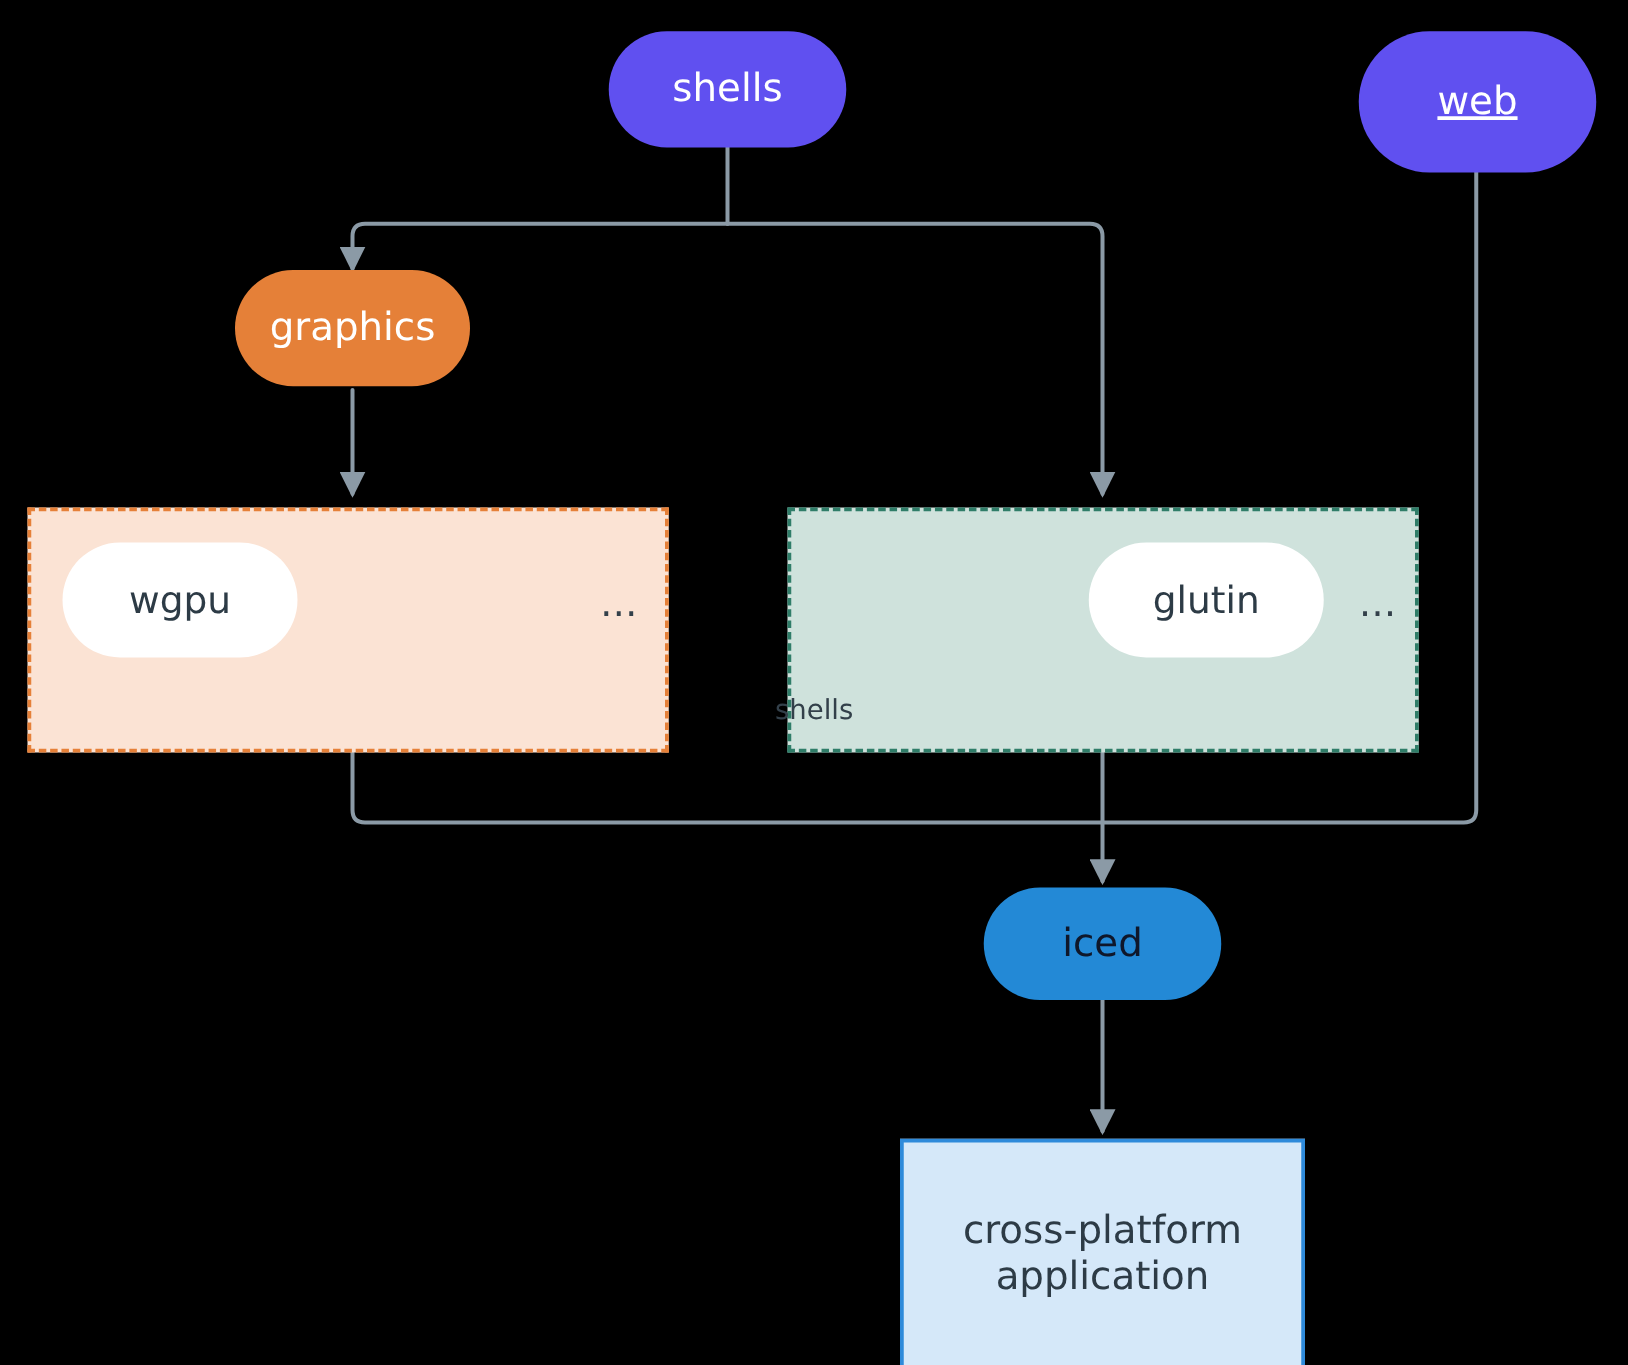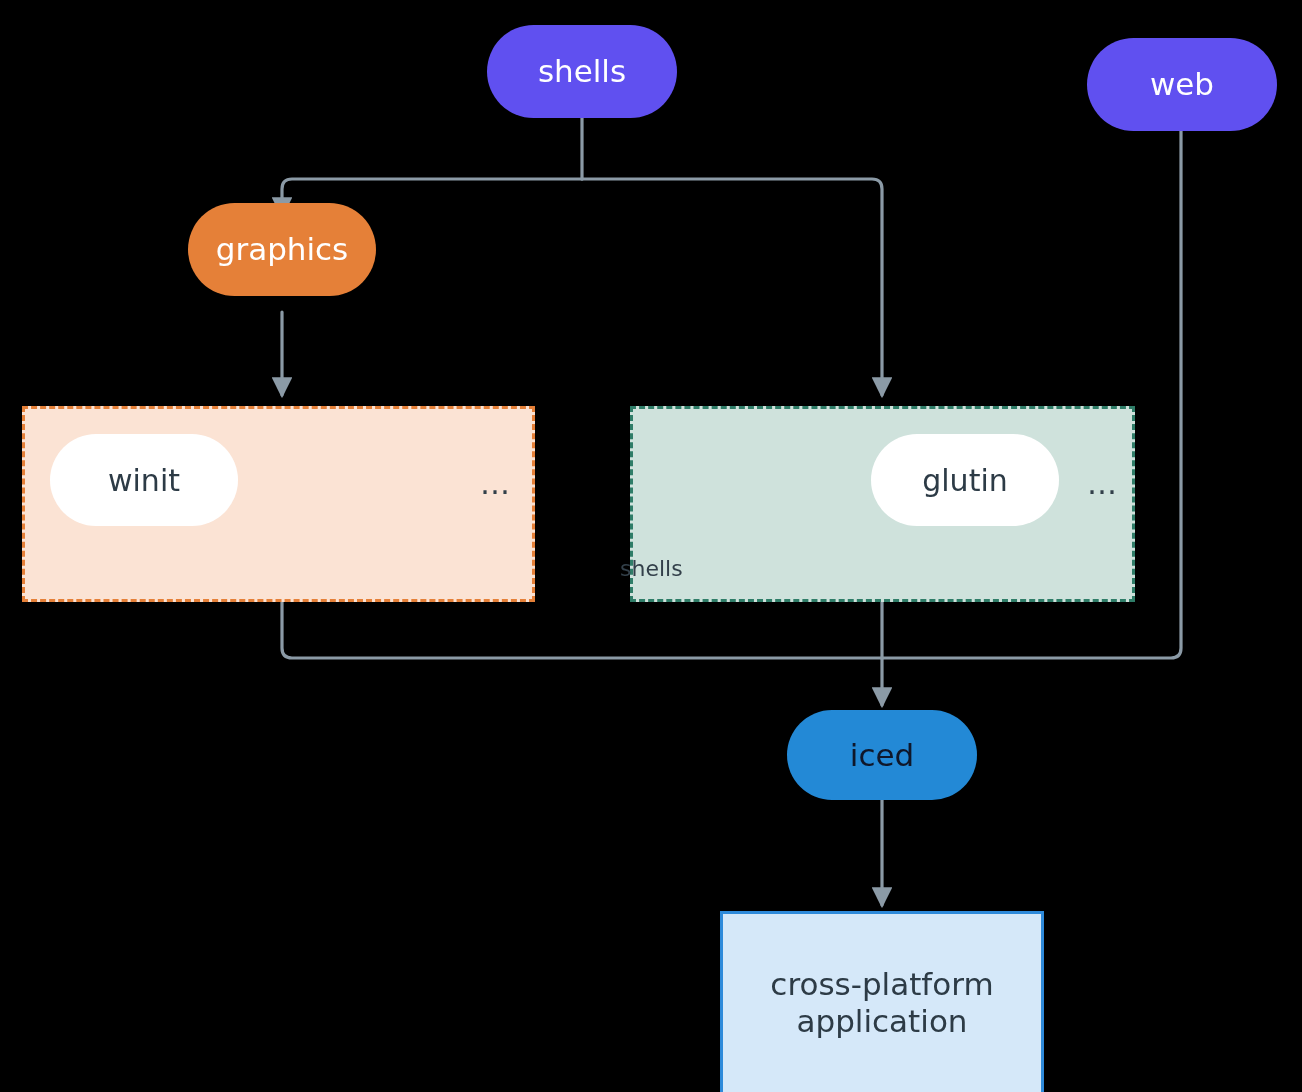--- a/index.html
+++ b/index.html
@@ -139,32 +139,32 @@
       <path d="M 882 658 L 882 705" marker-end="url(#arrow)"></path>
 
       <path d="M 882 800 L 882 905" marker-end="url(#arrow)"></path>
     </g>
   </svg>
 
   <div class="node pill node-native" style="left:487px; top:25px; width:190px; height:93px;">
     <span>shells</span>
   </div>
 
-  <div class="node pill node-web" style="left:1087px; top:38px; width:190px; height:93px;">
+  <div class="node pill node-web" style="left:1087px; top:25px; width:190px; height:113px;text-decoration:underline;">
     <span>web</span>
   </div>
 
-  <div class="node pill node-graphics" style="left:188px; top:203px; width:188px; height:93px;">
+  <div class="node pill node-graphics" style="left:188px; top:216px; width:188px; height:93px;">
     <span>graphics</span>
   </div>
 
   <div class="cluster cluster-renderers" style="left:22px; top:406px; width:513px; height:196px;">
   </div>
   <div class="leaf" style="left:50px; top:434px; width:188px; height:92px;">
-    <span>winit</span>
+    <span>wgpu</span>
   </div>
   <div class="ellipsis" style="left:480px; top:466px;">…</div>
 
   <div class="cluster cluster-shells" style="left:630px; top:406px; width:505px; height:196px;">
   </div>
   <div class="leaf" style="left:871px; top:434px; width:188px; height:92px;">
     <span>glutin</span>
   </div>
   <div class="ellipsis" style="left:1087px; top:466px;">…</div>
   <div class="cluster-label" style="left:620px; top:556px; width:495px; text-align:left;">shells</div>

